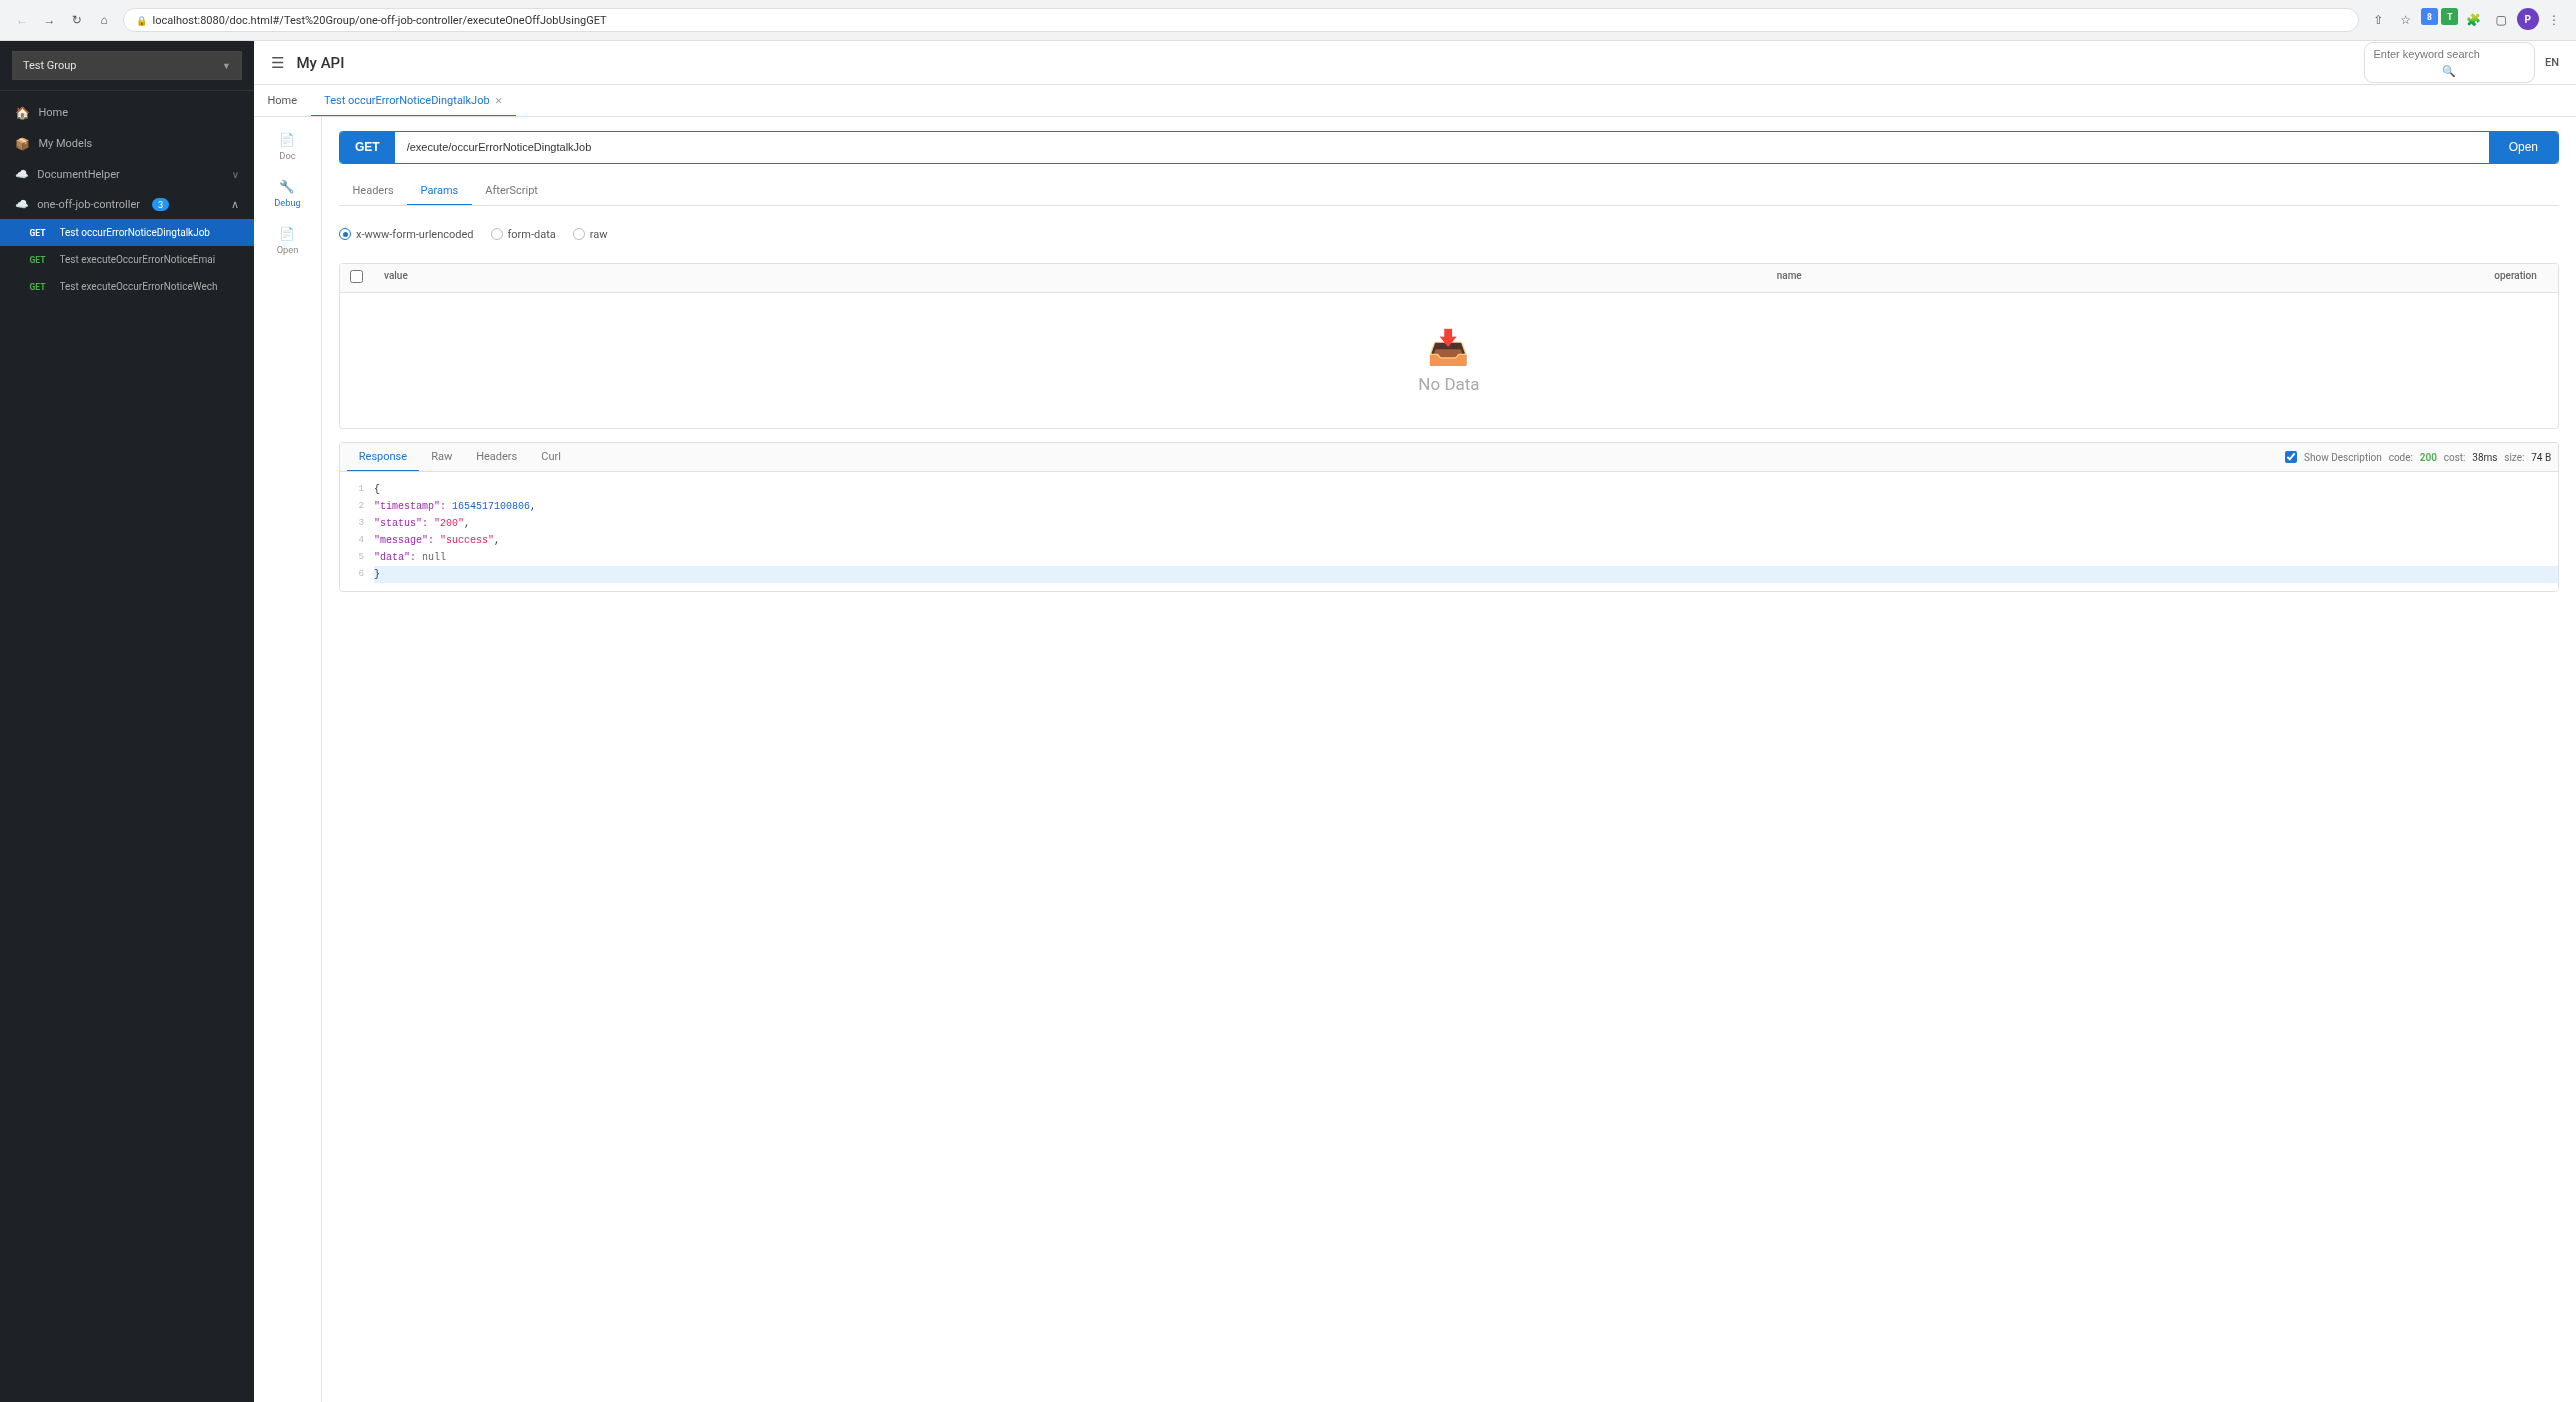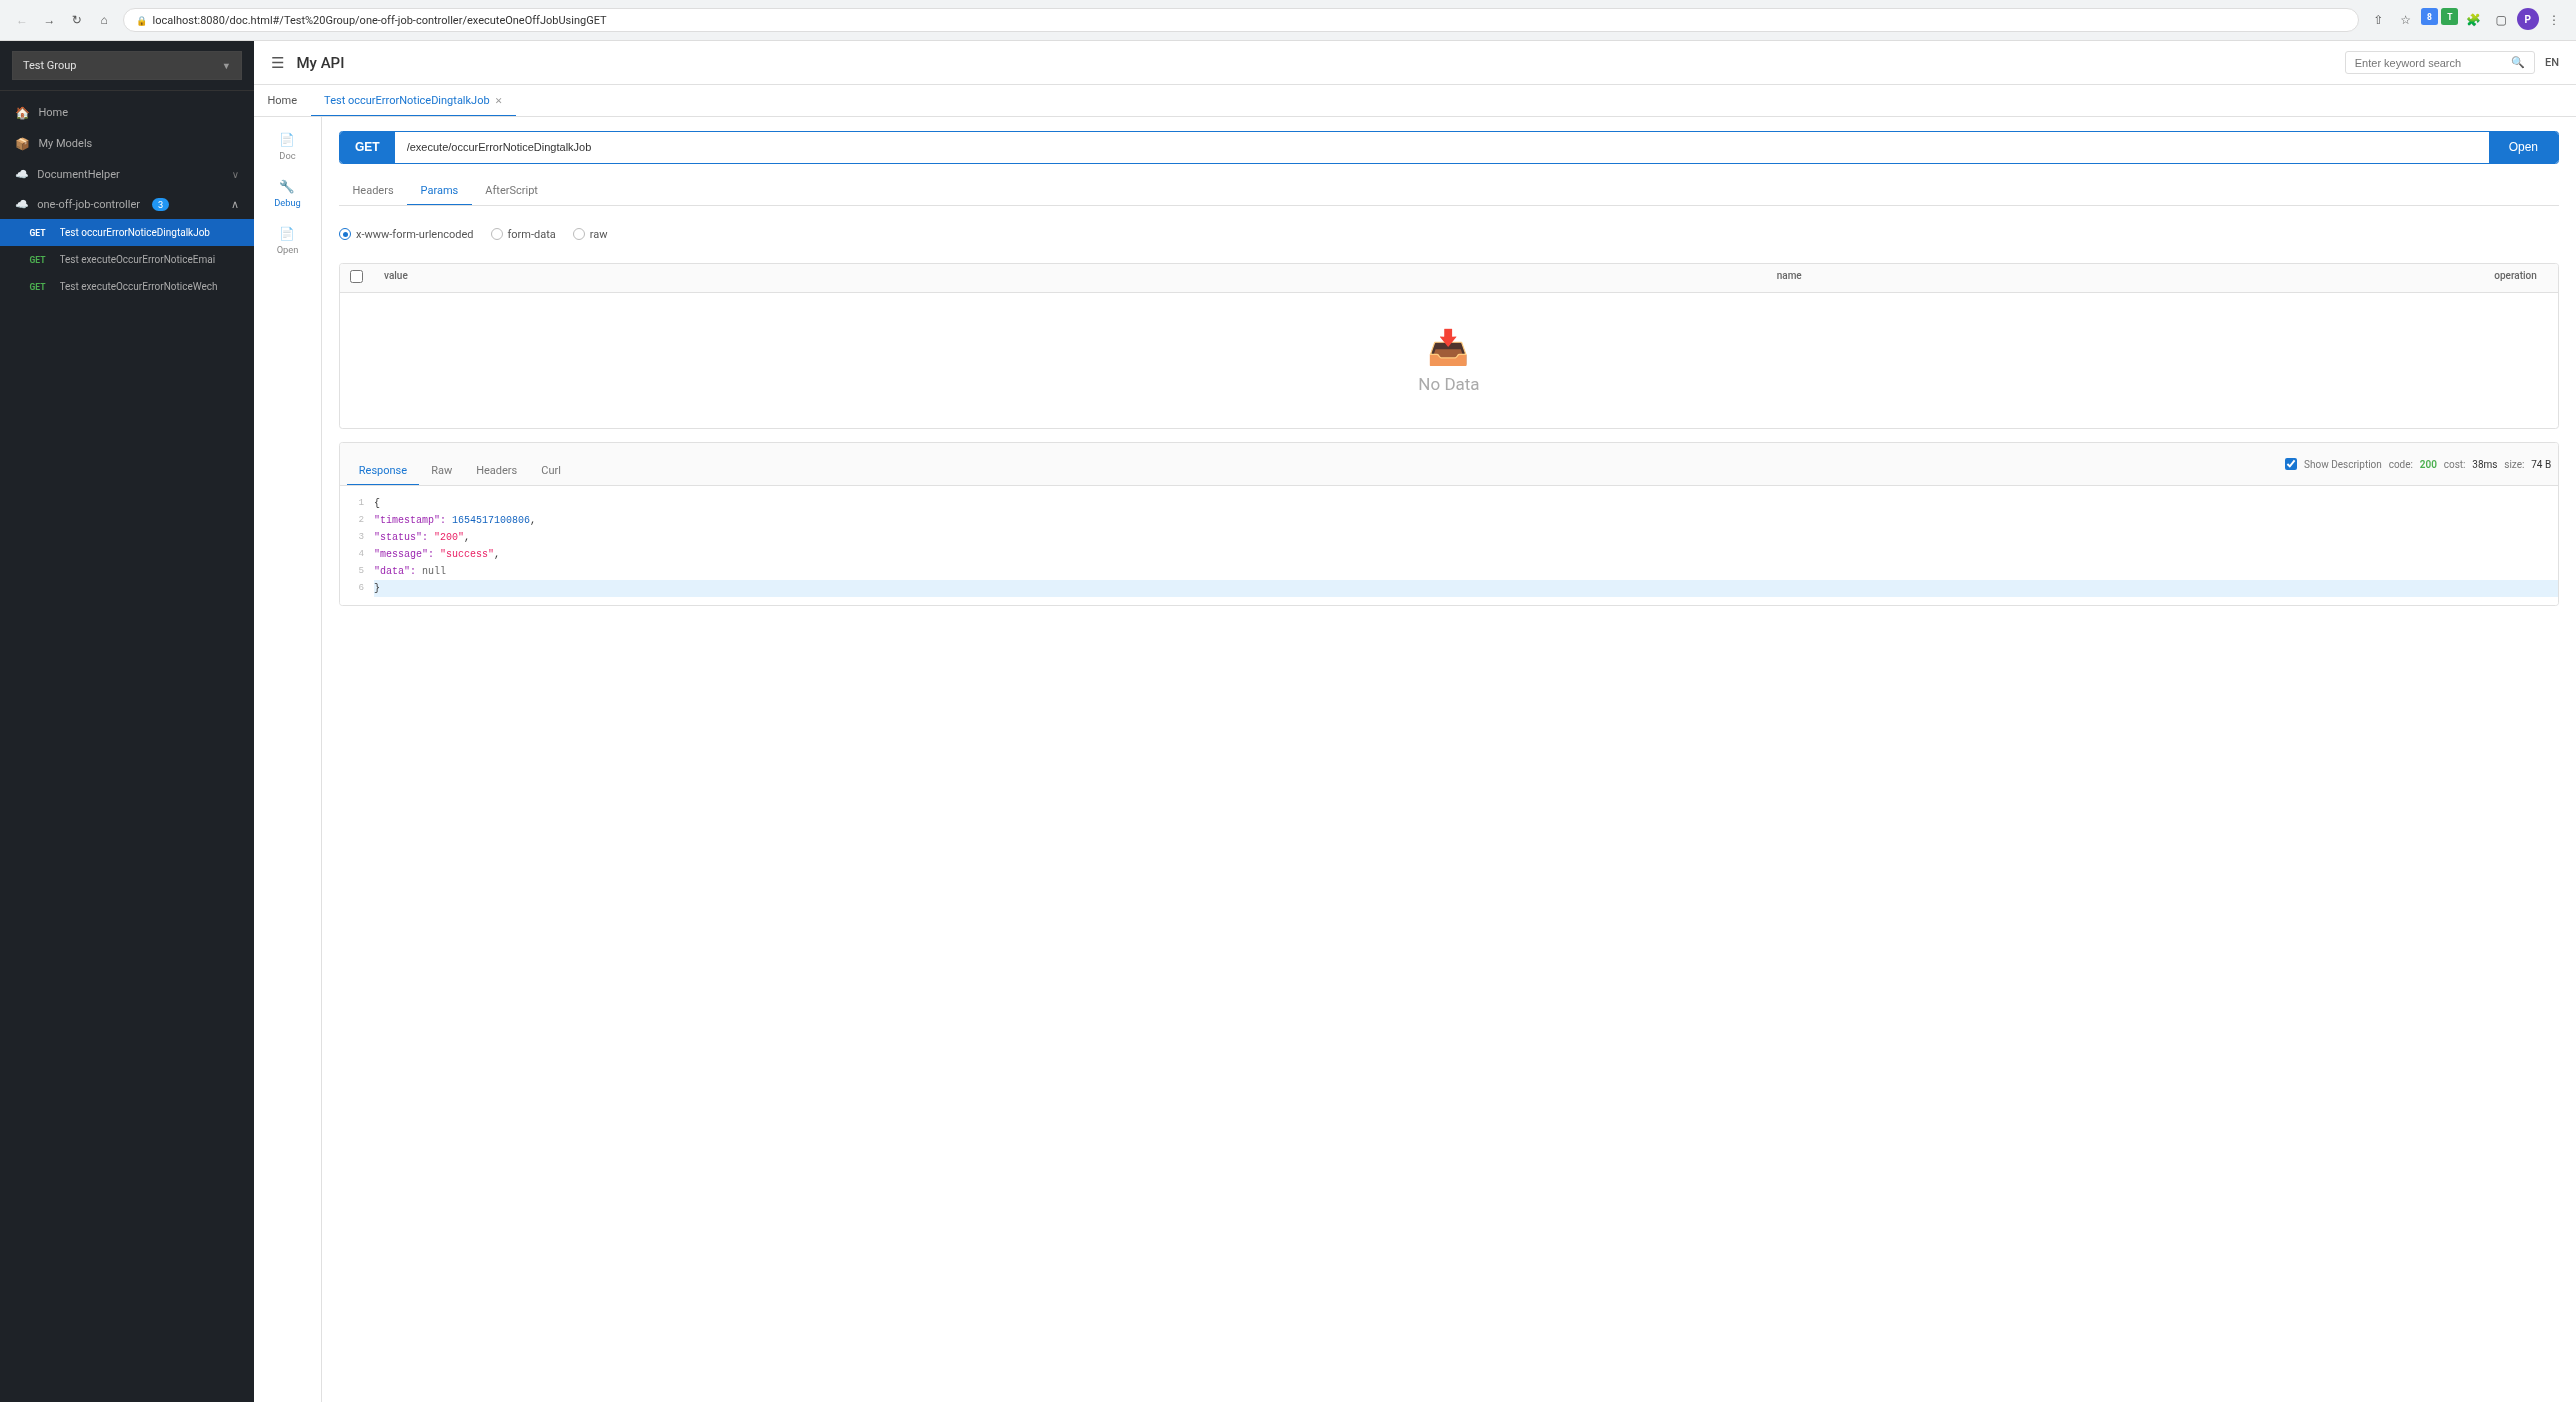--- a/index.html
+++ b/index.html
@@ -44,21 +44,21 @@
 
     
     .main-content { flex: 1; display: flex; flex-direction: column; overflow: hidden; background: white; }
 
     
     .top-bar { background: white; border-bottom: 0.8px solid #e0e0e0; padding: 0 17px; display: flex; align-items: center; justify-content: space-between; height: 44px; flex-shrink: 0; }
     .top-bar-left { display: flex; align-items: center; gap: 12px; }
     .hamburger-btn { font-size: 15px; cursor: pointer; color: #555; }
     .app-title { font-size: 15px; font-weight: 500; color: #333; }
     .top-bar-right { display: flex; align-items: center; gap: 10px; }
-    .search-input-wrapper { display: flex; align-items: center; border: 0.8px solid #ddd; border-radius: 3px; padding: 4.2px 8.5px; gap: 5px; min-width: 169px; }
+    .search-input-wrapper { display: flex; align-items: center; border: 0.8px solid #ddd; border-radius: 9px; padding: 4.2px 8.5px; gap: 5px; min-width: 169px; flex-direction: column; }
     .search-input { border: none; outline: none; font-size: 11px; color: #999; background: transparent; width: 152px; }
     .search-icon { color: #999; }
     .lang-btn { font-size: 11px; font-weight: 500; color: #555; cursor: pointer; }
 
     
     .tabs-bar { background: white; border-bottom: 0.8px solid #e0e0e0; display: flex; align-items: center; flex-shrink: 0; }
     .tab { padding: 8.5px 13.5px; display: flex; align-items: center; gap: 5px; cursor: pointer; font-size: 11px; color: #555; border-bottom: 1.7px solid transparent; }
     .tab.active { color: #1976d2; border-bottom: 1.7px solid #1976d2; }
     .tab-close { font-size: 9.3px; color: #999; cursor: pointer; }
 
@@ -102,21 +102,21 @@
     .params-table-header-cell.op { width: 85px; text-align: center; }
 
     
     .no-data-area { display: flex; flex-direction: column; align-items: center; justify-content: center; padding: 34px 17px; color: #aaa; }
     .no-data-icon { font-size: 34px; margin-bottom: 6.8px; }
     .no-data-text { font-size: 17px; color: #aaa; }
 
     
     .response-section { border: 0.8px solid #e0e0e0; border-radius: 3.4px; overflow: hidden; }
     .response-tabs-bar { display: flex; align-items: center; border-bottom: 0.8px solid #e0e0e0; background: #fafafa; padding: 0 6.8px; }
-    .resp-tab { padding: 6.8px 12px; font-size: 11px; color: #777; cursor: pointer; border-bottom: 1.7px solid transparent; margin-top: 14px; }
+    .resp-tab { padding: 6.8px 12px; font-size: 11px; color: #777; cursor: pointer; border-bottom: 1.7px solid transparent; }
     .resp-tab.active { color: #1976d2; border-bottom: 1.7px solid #1976d2; }
     .response-meta { margin-left: auto; display: flex; align-items: center; gap: 6.8px; font-size: 10px; color: #777; }
     .meta-code { color: #4caf50; font-weight: 600; }
     .meta-cost { color: #333; }
     .meta-size { color: #333; }
     .show-desc-checkbox { width: 12px; height: 12px; accent-color: #1976d2; }
     .code-area { background: white; padding: 8.5px 0; font-family: 'Consolas', 'Courier New', monospace; font-size: 10px; line-height: 1.7; }
     .code-line { display: flex; }
     .line-num { width: 34px; text-align: right; padding-right: 10px; color: #bbb; user-select: none; font-size: 9.3px; flex-shrink: 0; }
     .line-content { flex: 1; padding-right: 10px; }

